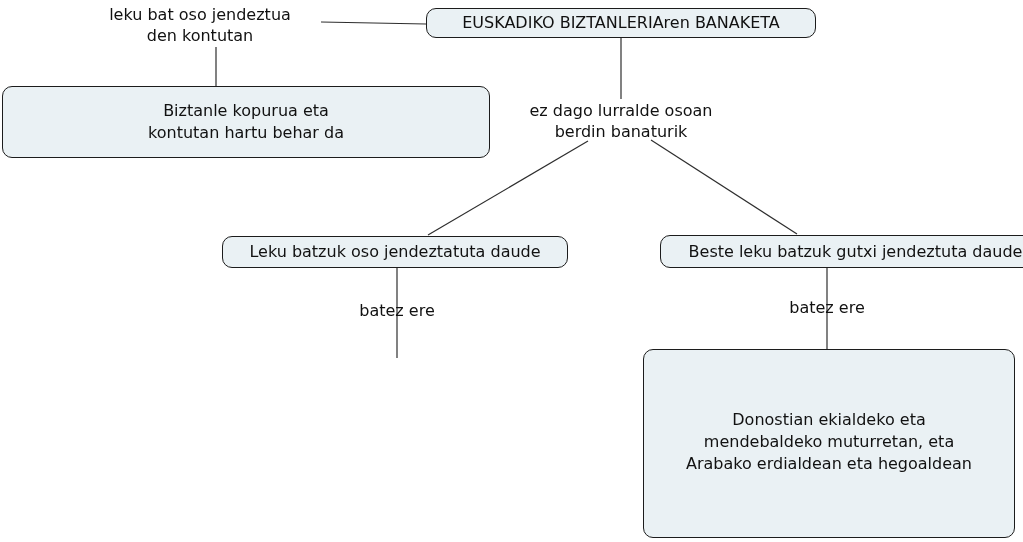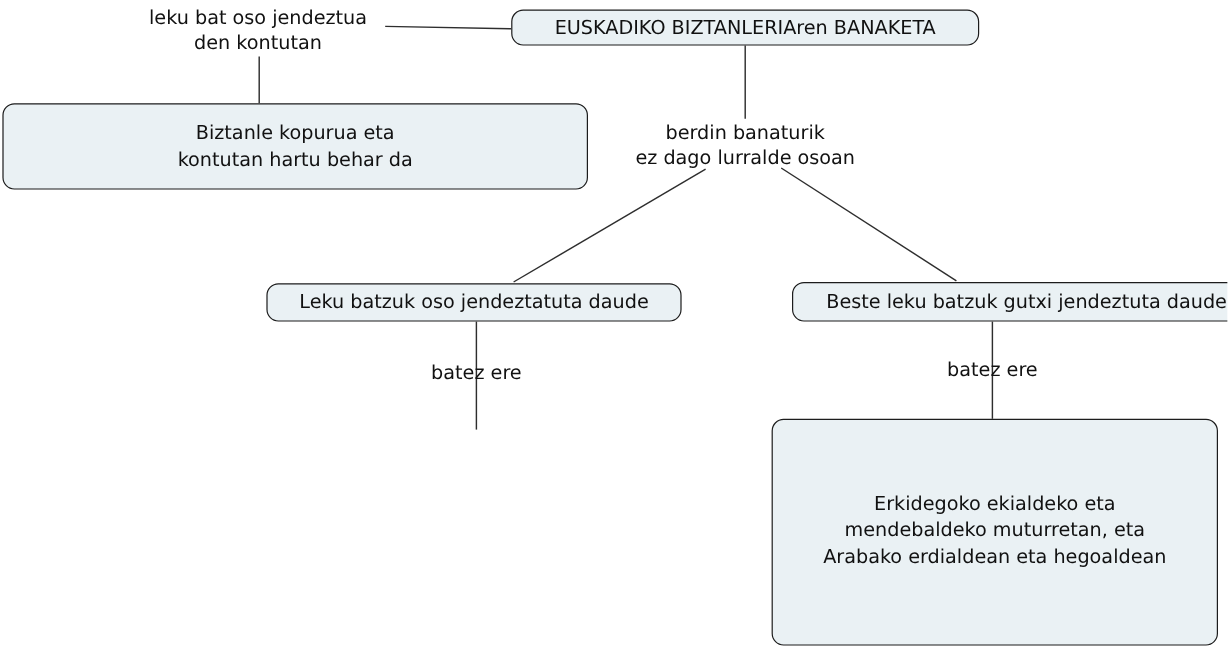--- a/index.html
+++ b/index.html
@@ -39,21 +39,21 @@
   .plain {
     position: absolute;
     text-align: center;
     font-size: 16px;
     line-height: 21px;
   }
   .ln { display: block; }
   .nowrap { white-space: nowrap; }
 
   
-  #intro-label      { left: 85px;  top: 4px;   width: 260px; }
+  #intro-label      { left: 70px;  top: 4px;   width: 260px; }
   #title-box        { left: 426px; top: 8px;   width: 390px; height: 30px; }
   #factors-box      { left: 2px;   top: 86px;  width: 488px; height: 72px; }
   #uneven-label     { left: 495px; top: 100px; width: 252px; }
   #dense-box        { left: 222px; top: 236px; width: 346px; height: 32px; }
   #sparse-box       { left: 627px; top: 235px; width: 391px; height: 33px; margin-left: 33px; }
   #batez-left       { left: 347px; top: 300px; width: 100px; }
   #batez-right      { left: 777px; top: 297px; width: 100px; }
   #dense-places-box { left: 250px; top: 358px; width: 297px; height: 167px; }
   #sparse-places-box{ left: 643px; top: 349px; width: 372px; height: 189px; padding-bottom: 15px; }
 </style>
@@ -80,36 +80,36 @@
   <div id="title-box" class="box nowrap">
     <span>EUSKADIKO BIZTANLERIAren BANAKETA</span>
   </div>
 
   <div id="factors-box" class="box">
     <span class="ln">Biztanle kopurua eta</span>
     <span class="ln">kontutan hartu behar da</span>
   </div>
 
   <div id="uneven-label" class="plain">
+    <span class="ln">ez dago lurralde osoan</span>
     <span class="ln">berdin banaturik</span>
-    <span class="ln">ez dago lurralde osoan</span>
   </div>
 
   <div id="dense-box" class="box nowrap">
     <span>Leku batzuk oso jendeztatuta daude</span>
   </div>
 
   <div id="sparse-box" class="box nowrap">
     <span>Beste leku batzuk gutxi jendeztuta daude</span>
   </div>
 
   <div id="batez-left" class="plain">batez ere</div>
 
   <div id="batez-right" class="plain">batez ere</div>
 
 
   <div id="sparse-places-box" class="box">
-    <span class="ln">Erkidegoko ekialdeko eta</span>
+    <span class="ln">Donostian ekialdeko eta</span>
     <span class="ln">mendebaldeko muturretan, eta</span>
     <span class="ln">Arabako erdialdean eta hegoaldean</span>
   </div>
 
 </div>
 
 </body></html>

